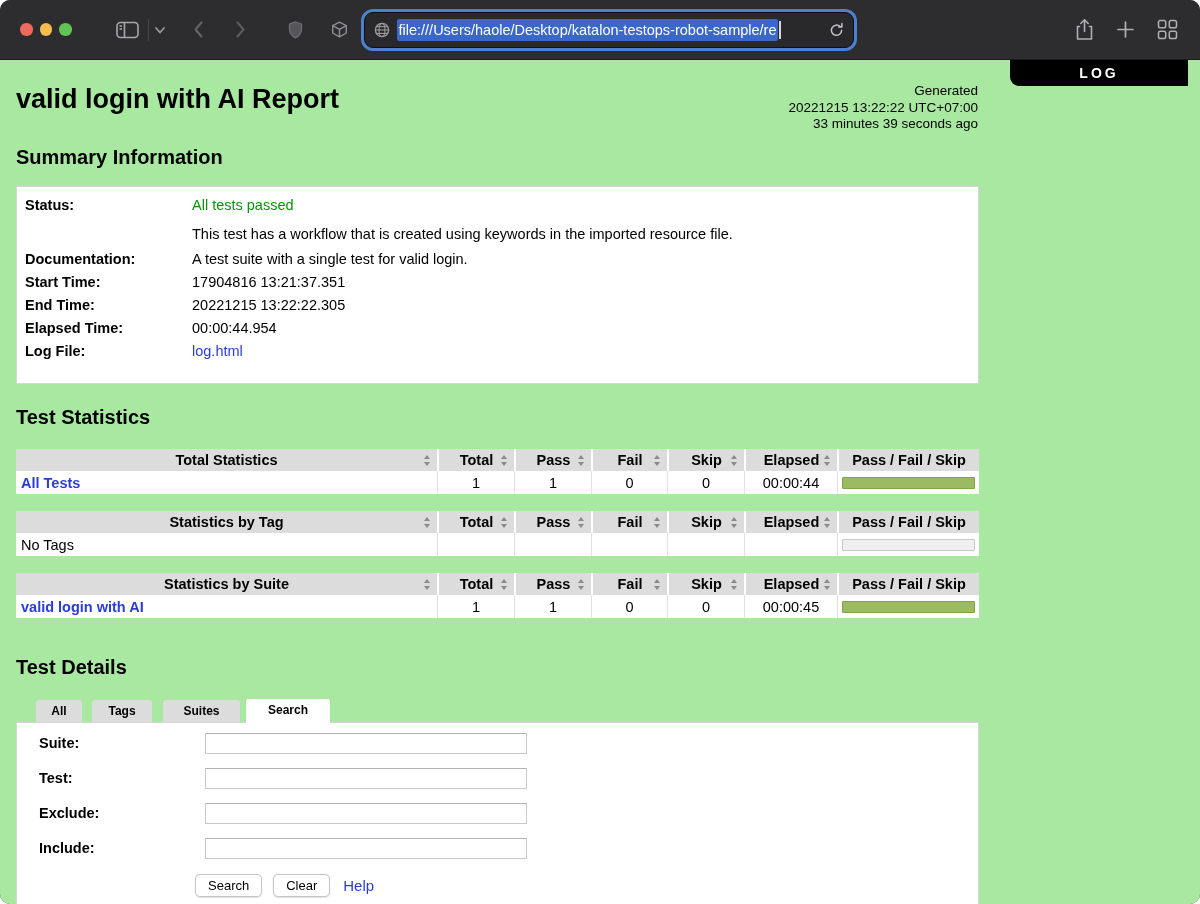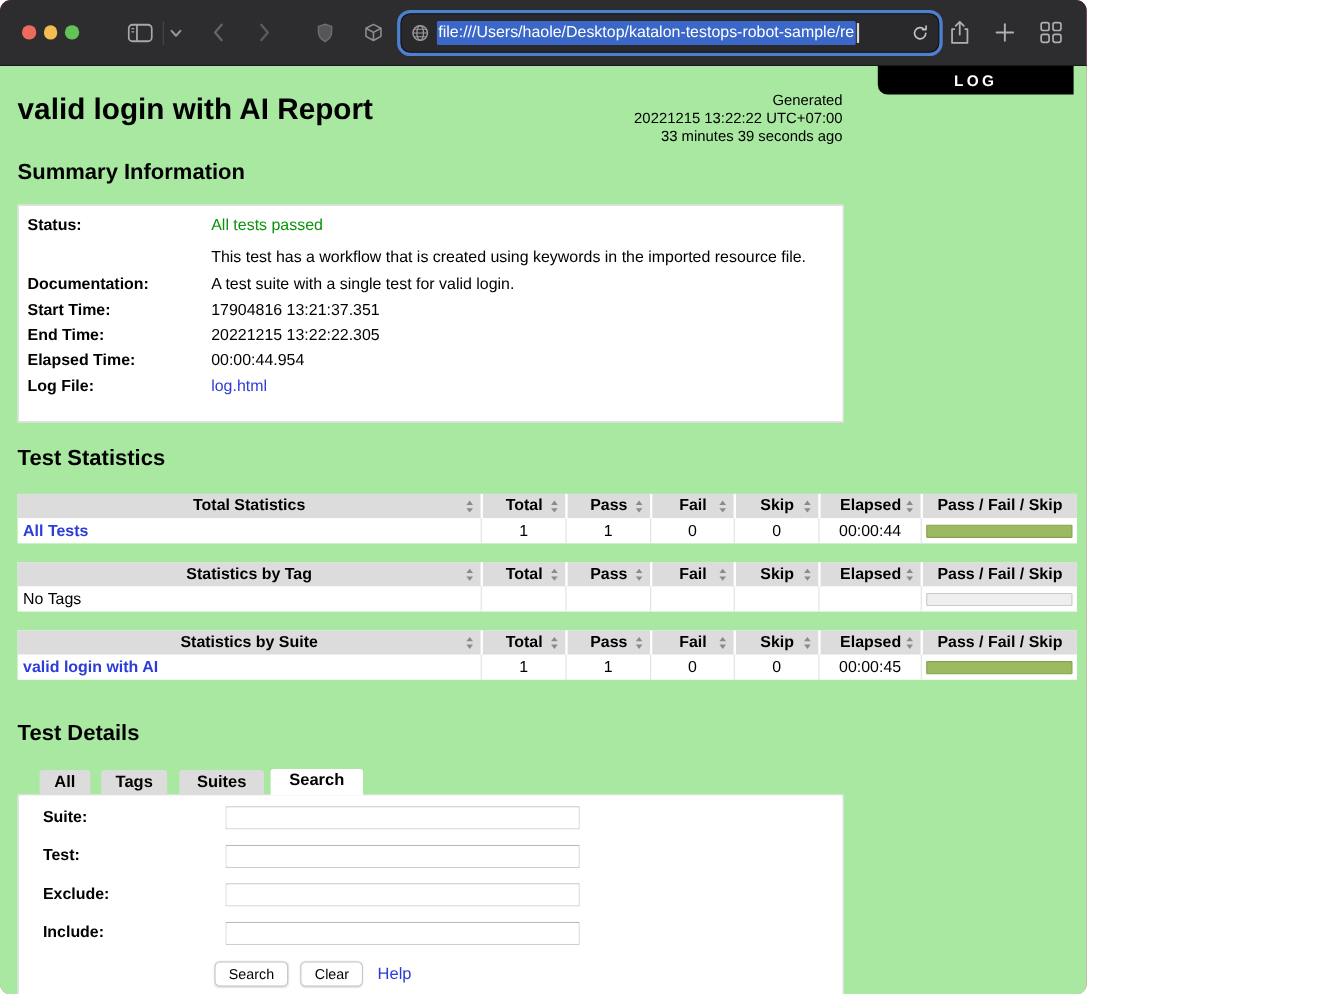--- a/index.html
+++ b/index.html
@@ -1,19 +1,19 @@
 <!DOCTYPE html>
 <html><head>
 <meta charset="utf-8">
 <style>
   * { box-sizing: border-box; }
   html,body { margin:0; padding:0; background:#ffffff; }
   body { font-family:"Liberation Sans", sans-serif; }
 
-  .window { width:988px; height:904px; border-radius:10px; overflow:hidden; position:relative; background:#ec4899; }
+  .window { width:1200px; height:904px; border-radius:10px; overflow:hidden; position:relative; background:#404040; }
 
   
   .chrome { height:60px; background:#2d2d2f; border-bottom:1px solid #1b1b1d; display:flex; align-items:center; position:relative; }
   .traffic { display:flex; gap:7px; margin-left:20px; }
   .tl { width:12.5px; height:12.5px; border-radius:50%; cursor:pointer; }
   .tl.red { background:#ed6a5e; } .tl.yellow { background:#f5bd4f; } .tl.green { background:#61c455; }
   .tbicon { display:flex; align-items:center; justify-content:center; cursor:default; }
   .tbsep { width:1px; height:22px; background:#47474a; margin-left:9px; }
 
   .urlfield { position:relative; display:flex; align-items:center; width:490px; height:36px; margin-left:16px;
@@ -63,21 +63,21 @@
   .sort { position:absolute; right:5px; top:50%; margin-top:-5.5px; width:9px; height:11px; display:inline-block; }
   .sort::before { content:""; position:absolute; top:0; left:1px; border-left:3.5px solid transparent; border-right:3.5px solid transparent; border-bottom:4.5px solid #8a8a8a; }
   .sort::after  { content:""; position:absolute; bottom:0; left:1px; border-left:3.5px solid transparent; border-right:3.5px solid transparent; border-top:4.5px solid #8a8a8a; }
   .barcell { padding:0 4px !important; }
   .bar { height:12px; border-radius:1px; }
   .bar[data-bar="pass"]  { background:#9cba61; border:1px solid #84a24c; }
   .bar[data-bar="empty"] { background:#efefef; border:1px solid #c9c9c9; }
 
   
   .tabs { margin:20px 0 0 36px; display:flex; position:relative; z-index:2; align-items:flex-end; }
-  .tab { background:#dcdcdc; font-weight:bold; font-size:15px; height:22px; line-height:22px; text-align:center;
+  .tab { background:#dcdcdc; font-weight:bold; font-size:12px; height:22px; line-height:22px; text-align:center;
          border-radius:3px 3px 0 0; cursor:pointer; }
   .tab-all    { width:46px; margin-right:10px; }
   .tab-tags   { width:60px; margin-right:11px; }
   .tab-suites { width:77px; margin-right:6px; }
   .tab-search { width:84px; }
   .tab.active { background:#fff; height:24px; margin-bottom:-1px; }
 
   .panel { margin:0 221px 0 16px; background:#fff; border:1px solid #d6d6d6; height:185px; position:relative; }
   .frow { display:flex; align-items:flex-start; margin:14px 0 0 22px; }
   .frow.firstrow { margin-top:10px; }

